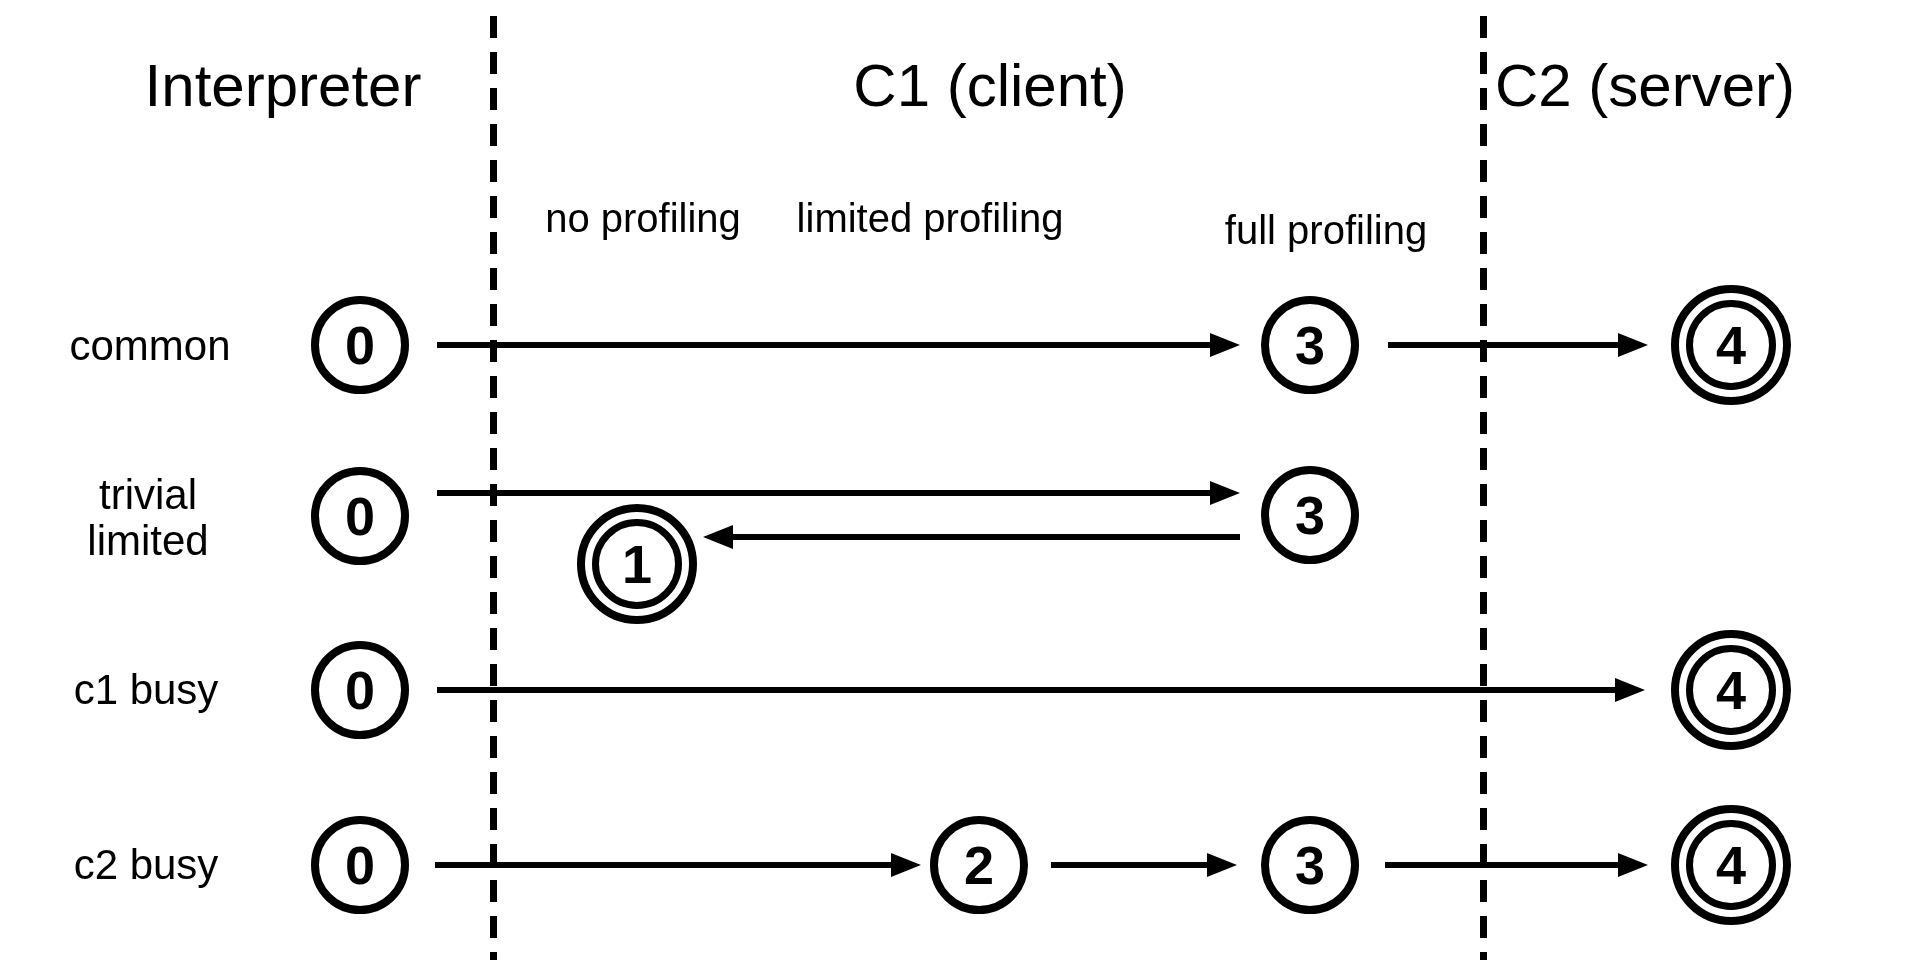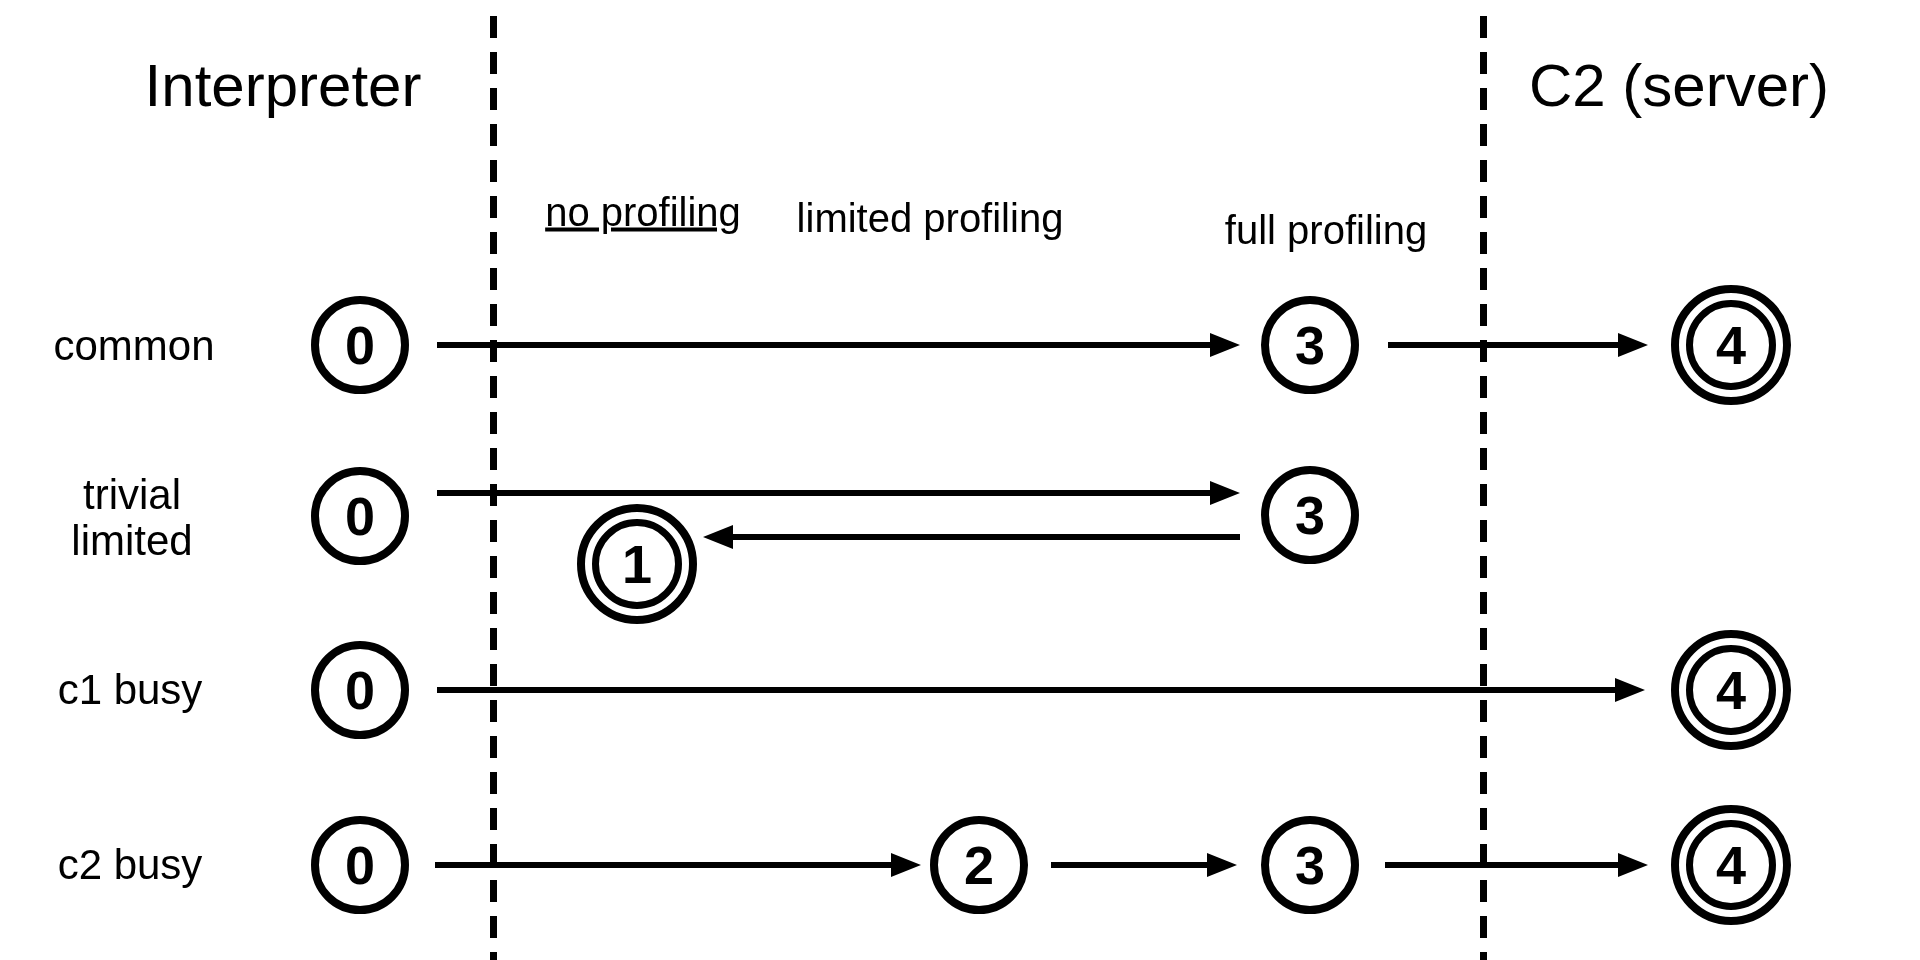--- a/index.html
+++ b/index.html
@@ -13,21 +13,21 @@
   }
   .stage{position:absolute;left:0;top:0;width:1920px;height:888px;}
 
   .center-abs{
     position:absolute;
     transform:translate(-50%,-50%);
     white-space:nowrap;
   }
   .col-header{font-size:60px;font-weight:400;letter-spacing:0px;}
   .mode-label{font-size:40px;font-weight:400;}
-  .row-label{font-size:42px;font-weight:400;text-align:center;line-height:1.1;}
+  .row-label{font-size:42px;font-weight:400;text-align:center;line-height:1.1;margin-left:16px;}
 
   .vline{
     position:absolute;
     width:7px;
     top:16px;
     height:944px;
     background:repeating-linear-gradient(to bottom,#000 0 22px,transparent 22px 36px);
   }
 
   .circle{
@@ -65,23 +65,24 @@
 </style>
 </head>
 <body>
 
 <div class="stage">
 
   <div class="vline" style="left:490px;"></div>
   <div class="vline" style="left:1480px;"></div>
 
   <div class="center-abs col-header" style="left:283px;top:85px;">Interpreter</div>
-  <div class="center-abs col-header" style="left:1679px;top:85px;">C2 (server)</div>
+  <div class="center-abs col-header" style="left:990px;top:85px;">C1 (client)</div>
+  <div class="center-abs col-header" style="left:1645px;top:85px;">C2 (server)</div>
 
-  <div class="center-abs mode-label" style="left:643px;top:212px;text-decoration:underline;">no profiling</div>
+  <div class="center-abs mode-label" style="left:643px;top:218px;">no profiling</div>
   <div class="center-abs mode-label" style="left:930px;top:218px;">limited profiling</div>
   <div class="center-abs mode-label" style="left:1326px;top:230px;">full profiling</div>
 
   <div class="center-abs row-label" style="left:134px;top:346px;">common</div>
 
   <div class="circle single" style="left:311px;top:296px;">
     <span class="num">0</span>
   </div>
   <div class="arrow right" style="left:437px;top:333px;width:803px;">
     <div class="shaft"></div>

